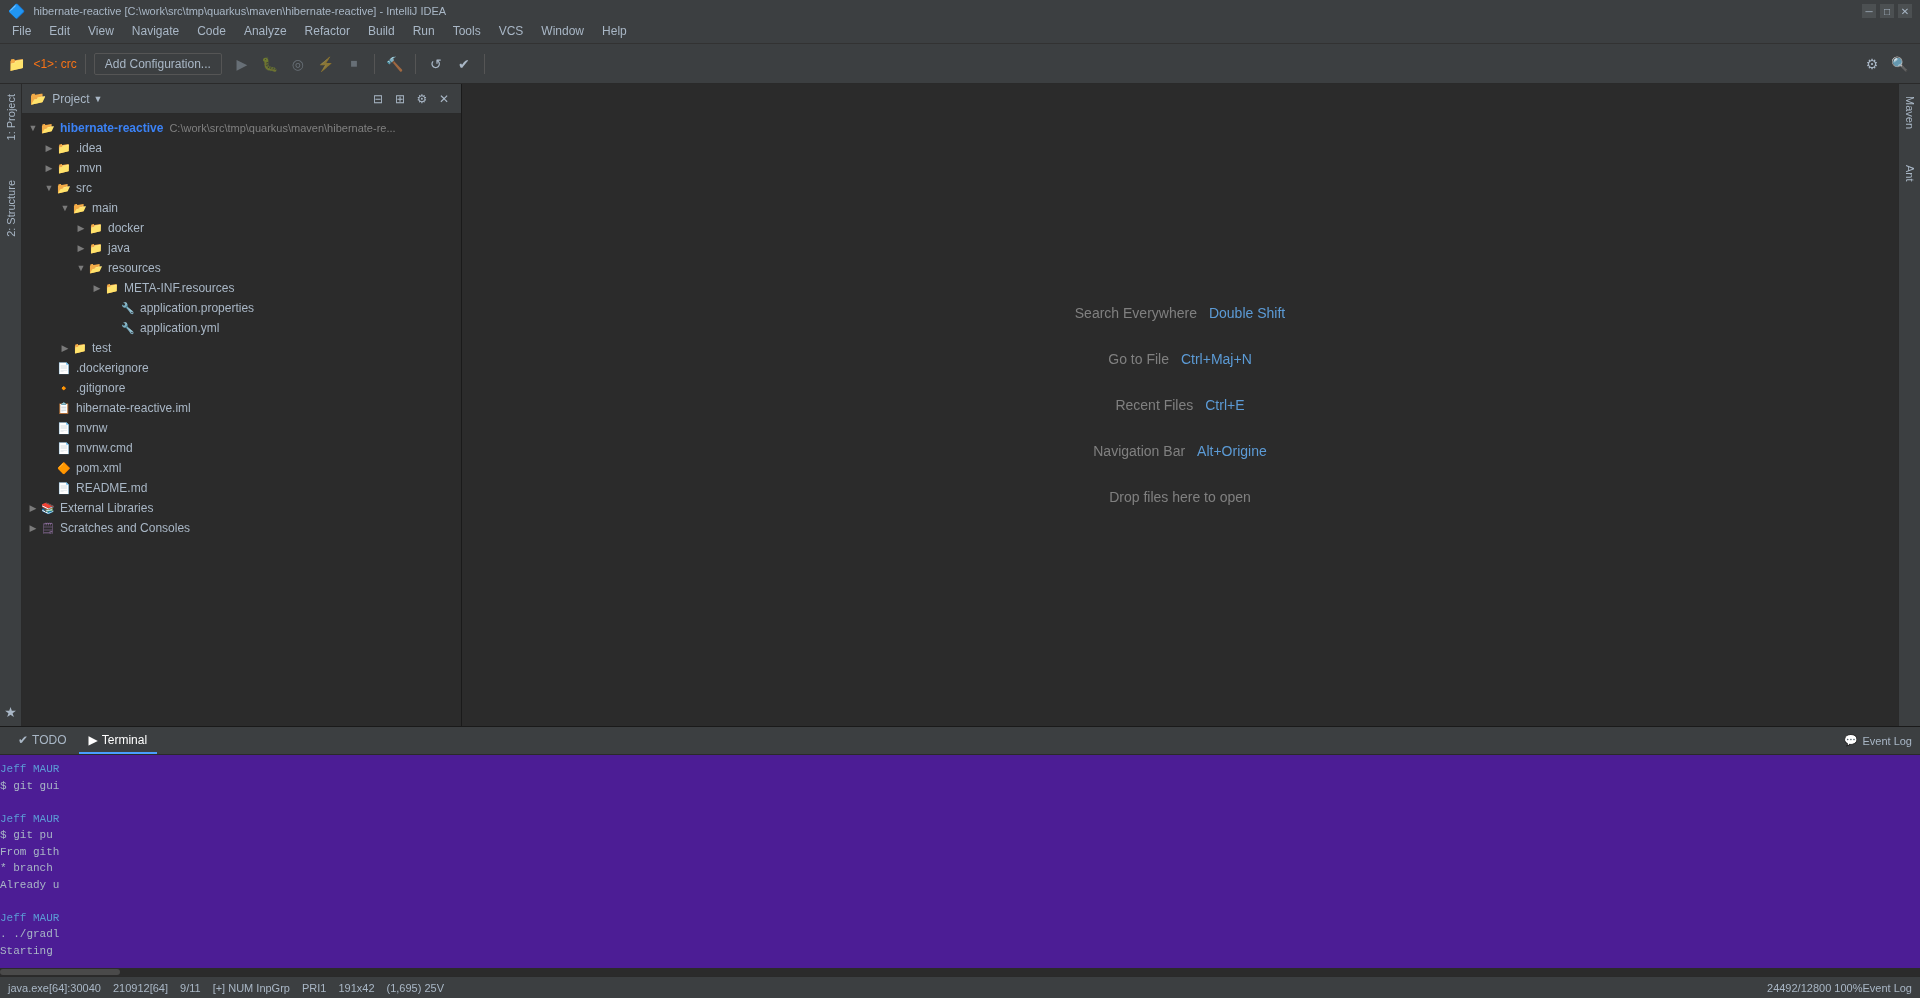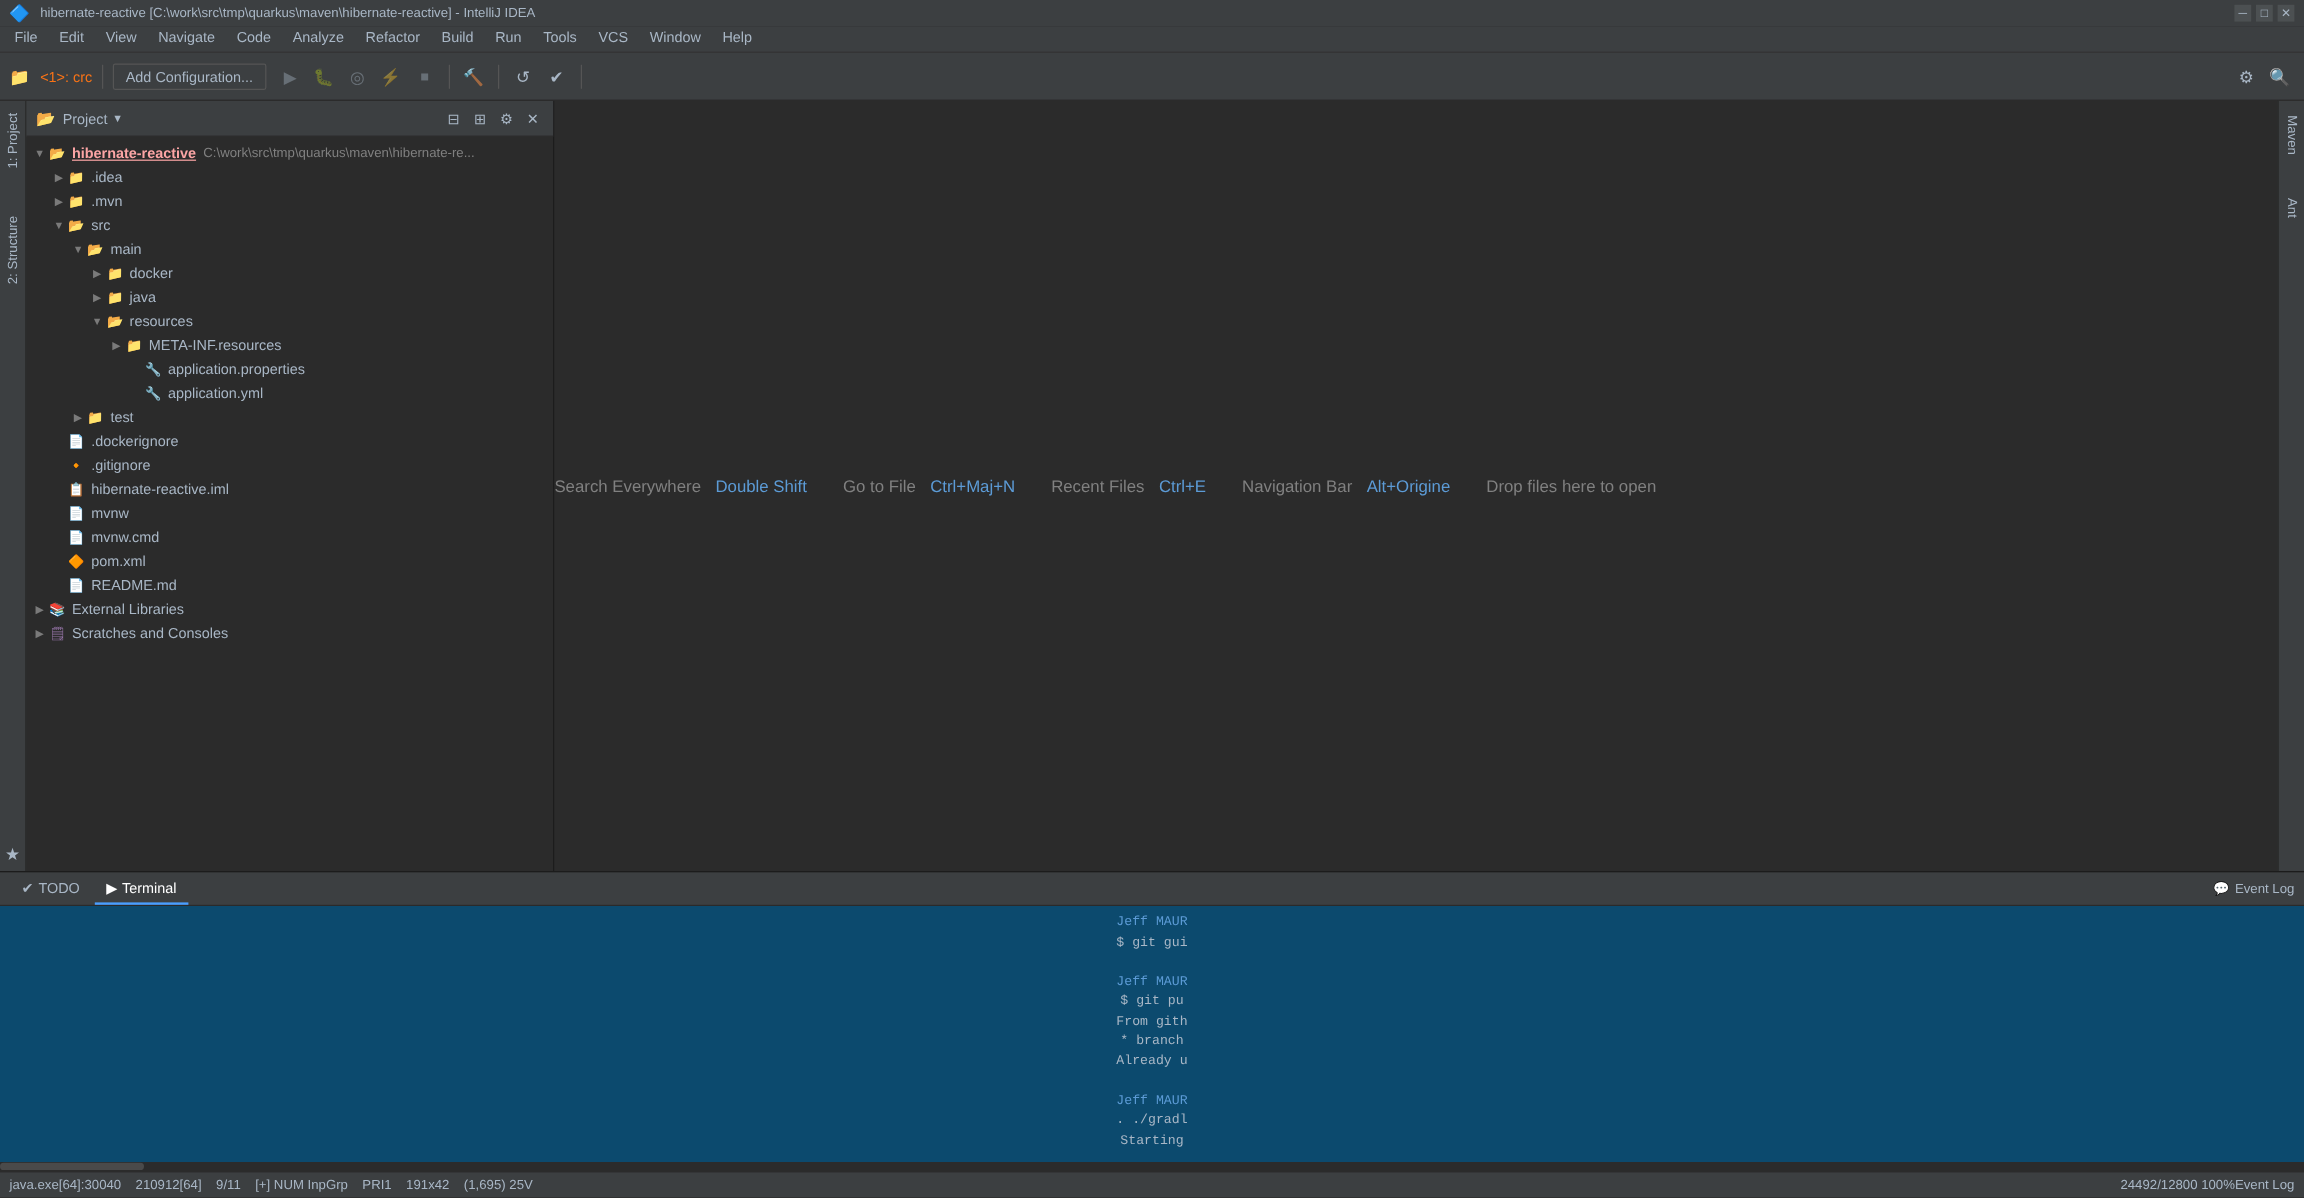--- a/index.html
+++ b/index.html
@@ -208,34 +208,35 @@
       align-items: center;
       justify-content: center;
       flex-shrink: 0;
       margin-right: 4px;
       font-size: 11px;
     }
     .tree-label {
       font-size: 12px;
       color: #a9b7c6;
     }
-    .tree-label.root { color: #fca5a5; font-weight: bold; text-decoration: underline; }
+    .tree-label.root { color: #3b82f6; font-weight: bold; }
     .tree-label.path { color: #808080; font-size: 11px; margin-left: 6px; }
 
     
     .icon-folder { color: #c4a000; }
     .icon-folder-open { color: #c4a000; }
 
     
     #editor-area {
       flex: 1;
       background: #2b2b2b;
       display: flex;
       align-items: center;
-      flex-direction: row;
+      justify-content: center;
+      flex-direction: column;
       gap: 30px;
       position: relative;
     }
 
     .hint-line {
       display: flex;
       align-items: center;
       gap: 12px;
       font-size: 14px;
       color: #808080;
@@ -291,28 +292,27 @@
       cursor: pointer;
       font-size: 12px;
       color: #a9b7c6;
       border-bottom: 2px solid transparent;
       height: 100%;
     }
     .bottom-tab.active { border-bottom-color: #4a9eff; color: #fff; }
 
     #terminal-content {
       flex: 1;
-      background: #0c4a6e;
-      padding: 6px 20px;
+      background: #4c1d95;
+      padding: 6px 0;
       font-family: 'Courier New', monospace;
       font-size: 11px;
       color: #a9b7c6;
       overflow-y: auto;
       line-height: 1.5;
-      text-align: center;
     }
     #terminal-content::-webkit-scrollbar { width: 6px; }
     #terminal-content::-webkit-scrollbar-track { background: #1e1e1e; }
     #terminal-content::-webkit-scrollbar-thumb { background: #4a4a4a; }
 
     .term-line { white-space: pre; }
     .term-blue { color: #5c9bd6; }
 
     
     #status-bar {

